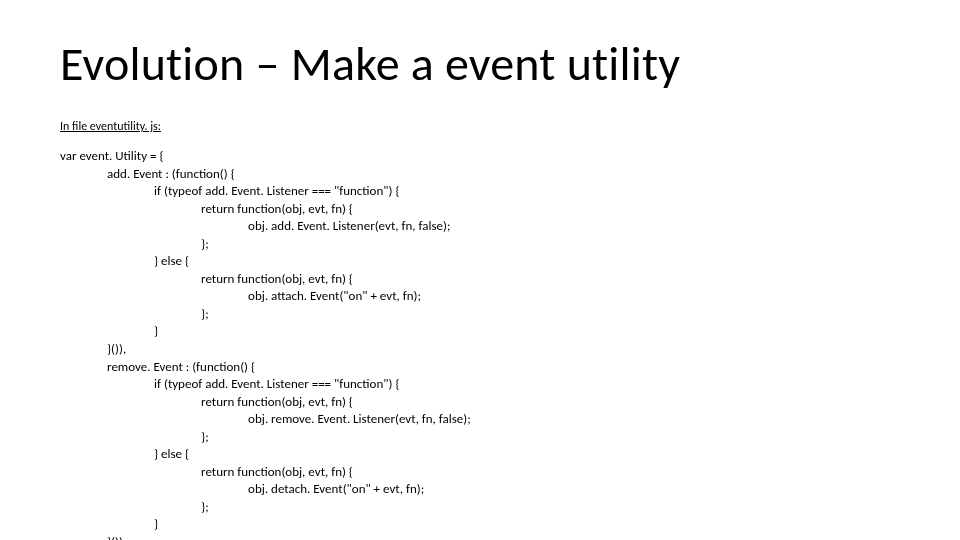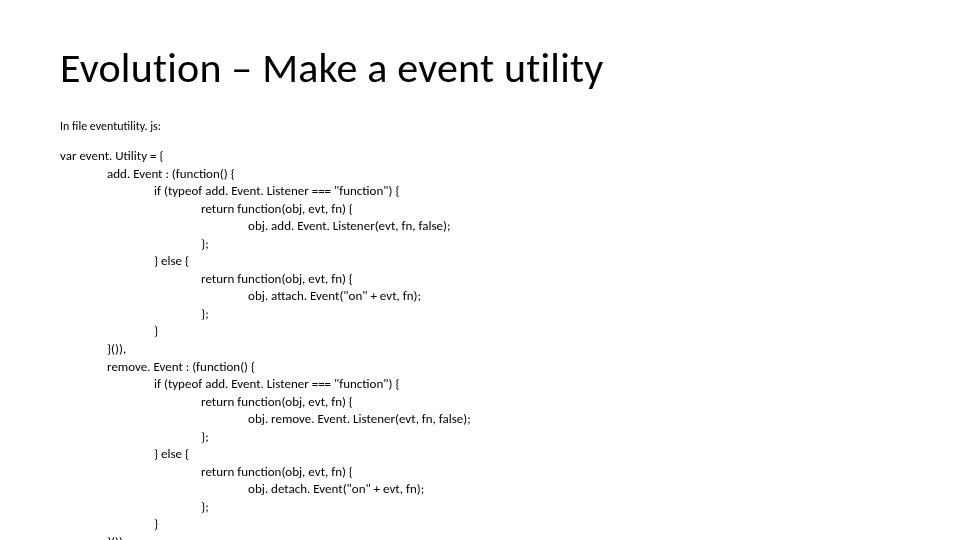--- a/index.html
+++ b/index.html
@@ -12,29 +12,30 @@
     color: #000;
     overflow: hidden;
   }
   .slide {
     box-sizing: border-box;
     width: 960px;
     height: 540px;
     padding: 30px 60px 20px 60px;
   }
   .title {
-    font-size: 42px;
+    font-size: 48px;
     font-weight: 400;
     letter-spacing: 0.2px;
-    margin: 12px 0 26px 0;
+    margin: 4px 0 26px 0;
     color: #000;
   }
   .intro {
     font-size: 12px;
     margin: 0 0 14px 0;
+    text-decoration: underline;
   }
   .code {
     font-size: 13px;
     line-height: 1.35;
     white-space: pre;
     font-family: "Segoe UI", "Calibri", Arial, sans-serif;
   }
 </style>
 </head>
 <body>

